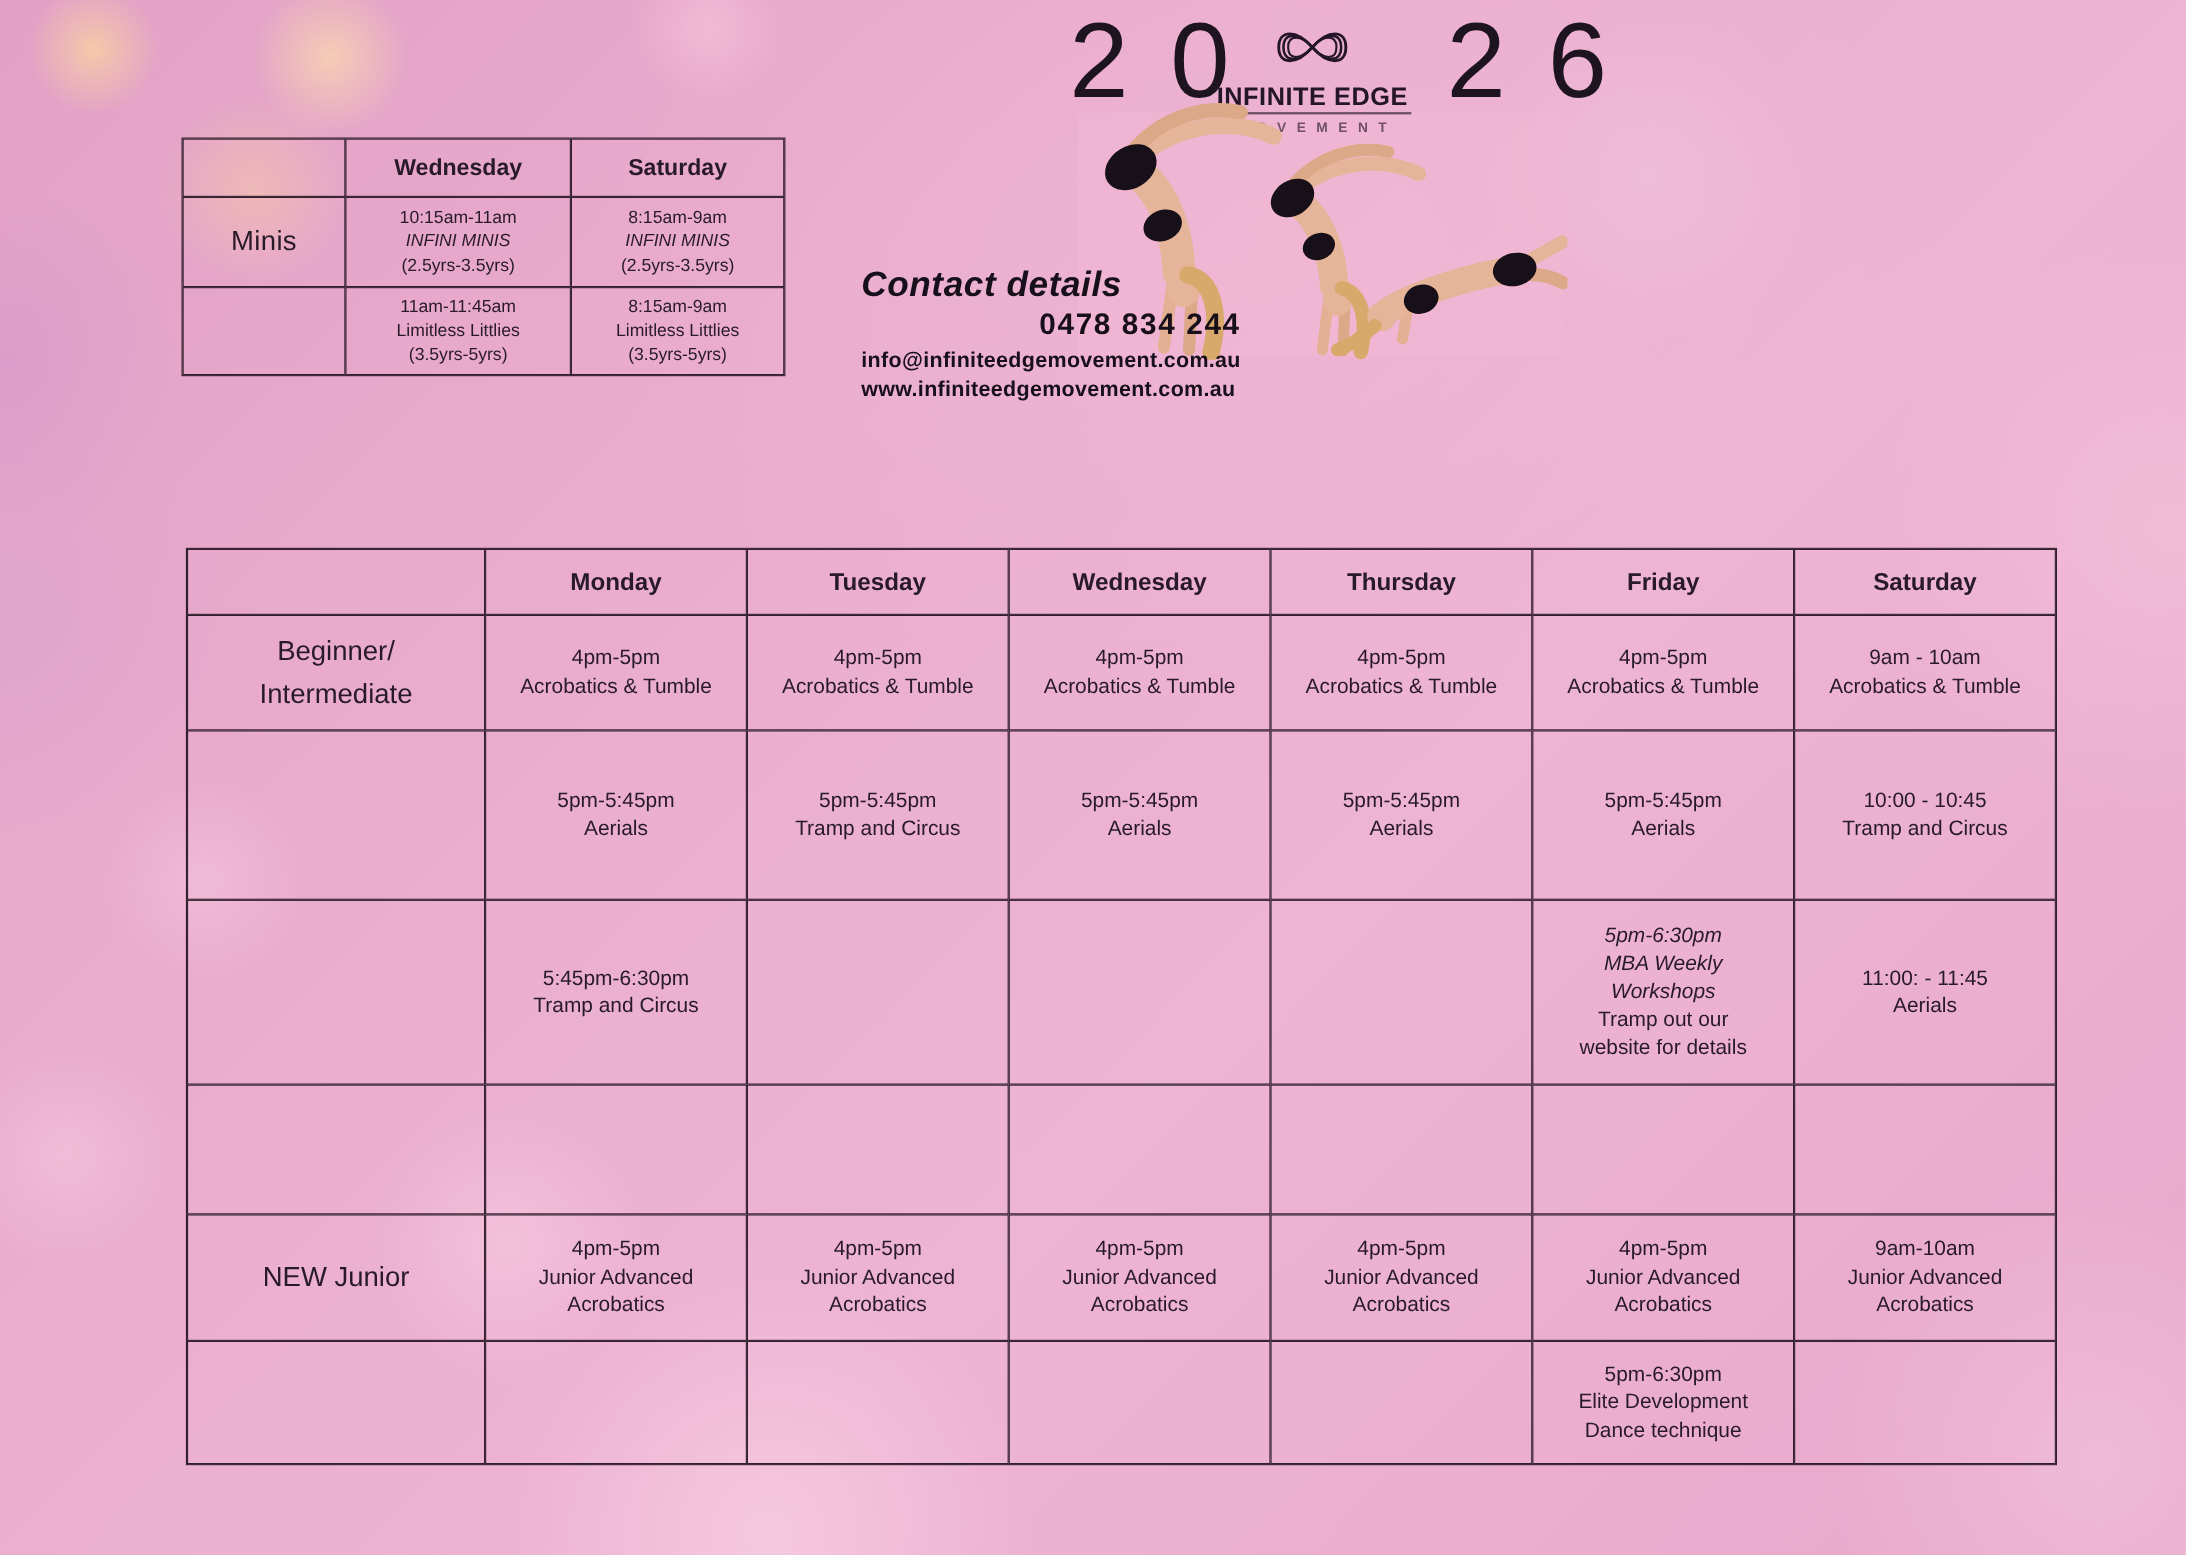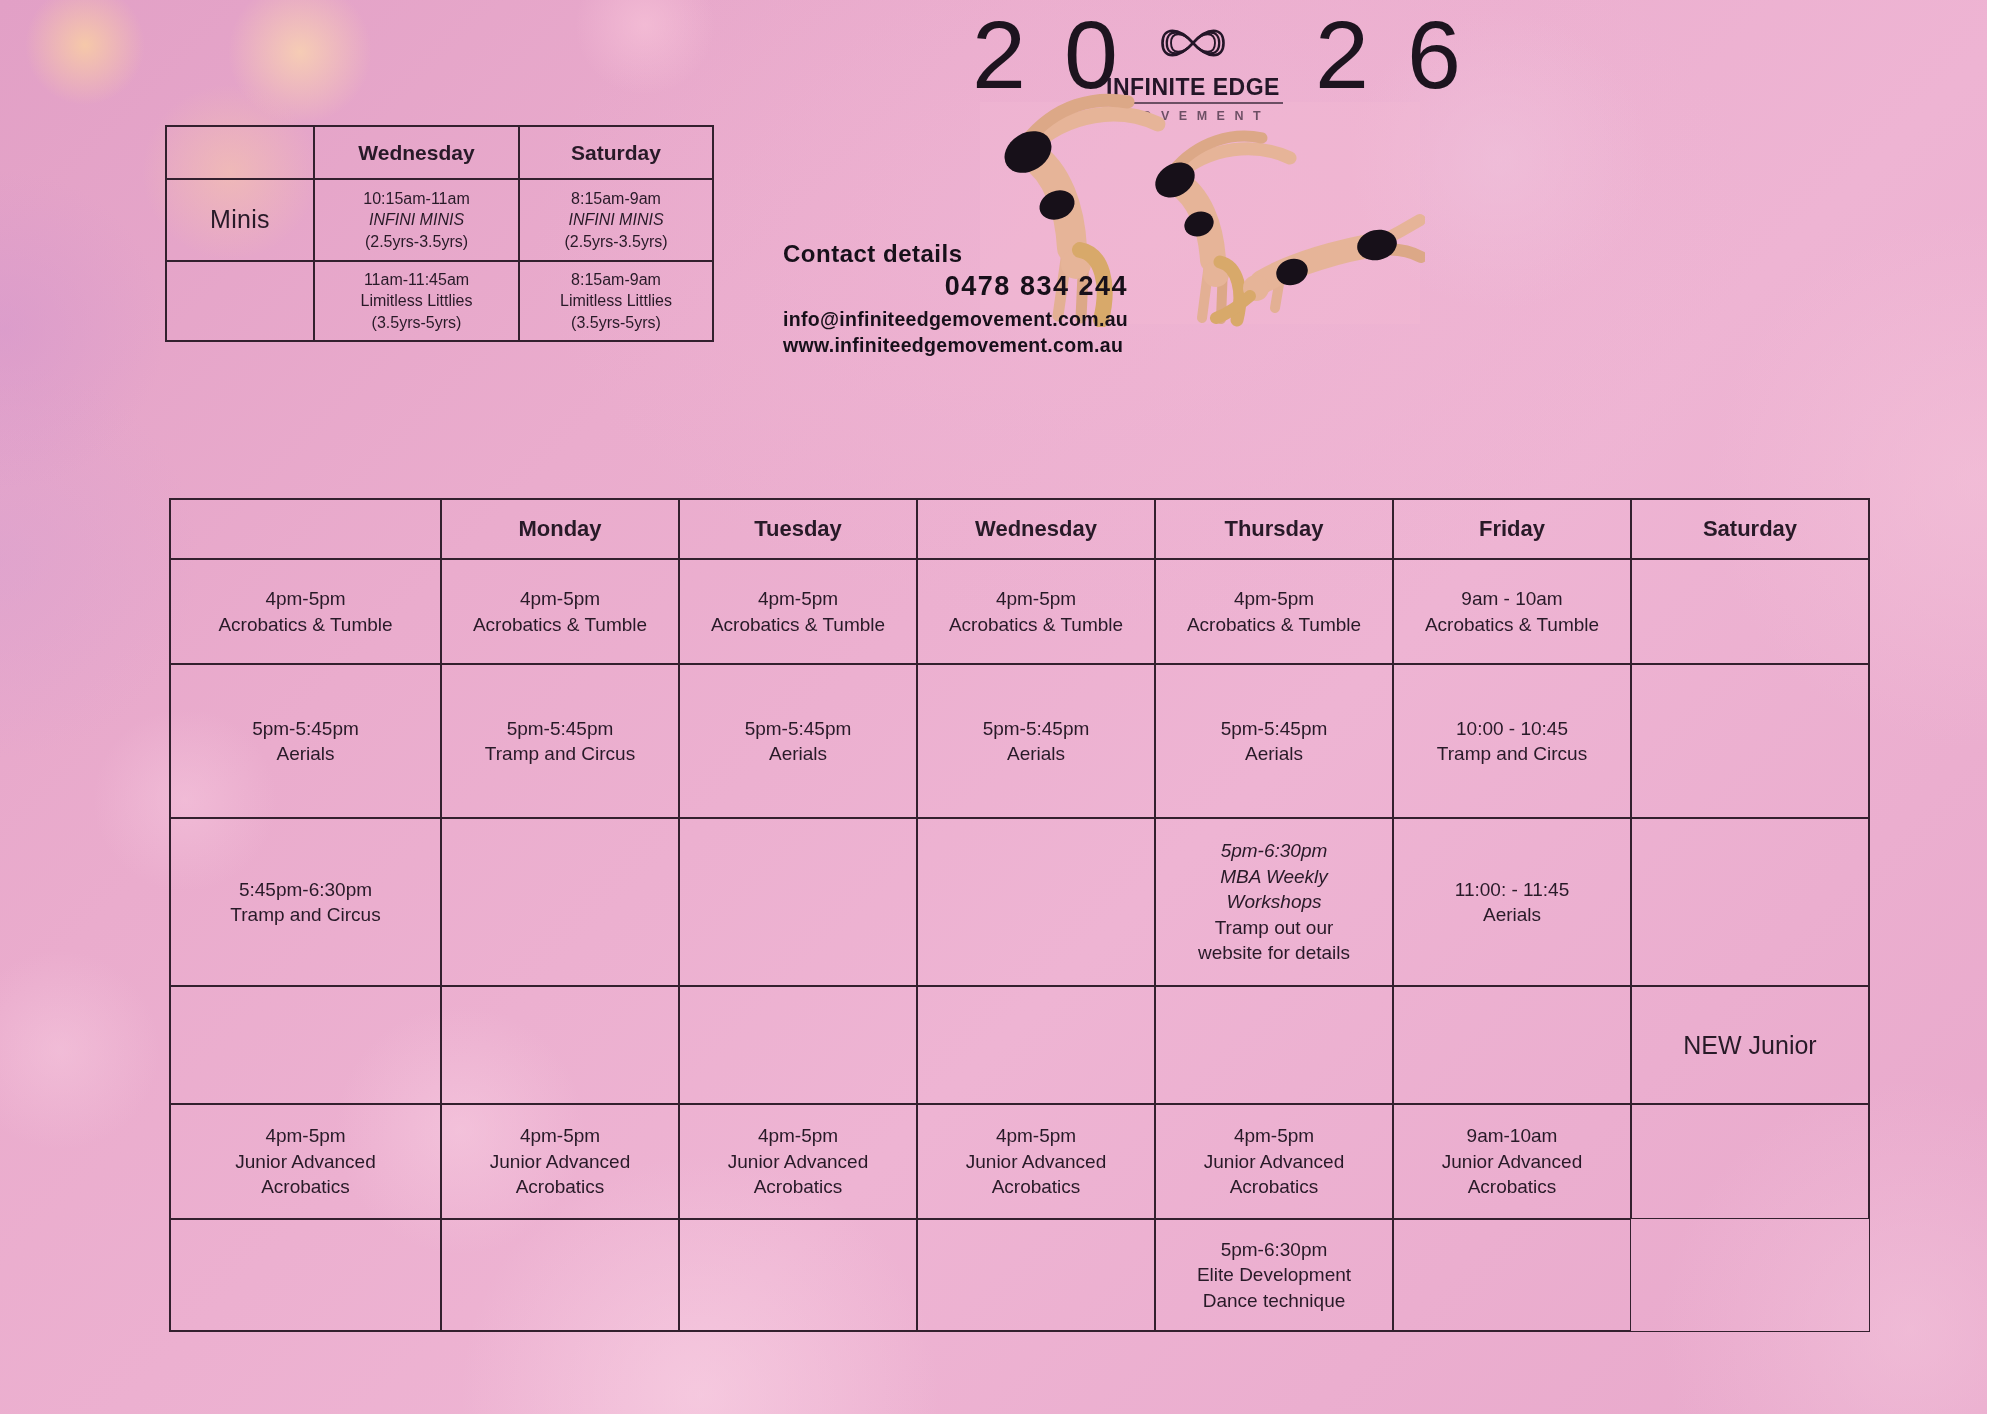--- a/index.html
+++ b/index.html
@@ -53,21 +53,21 @@
   #year-20{left:972px;}
   #year-26{left:1315px;}
 
   #logo{position:absolute;left:1103px;top:12px;width:180px;text-align:center;color:#241628;}
   #logo .infinity{display:block;margin:0 auto;}
   #logo .brand{font-size:23px;font-weight:700;letter-spacing:.5px;border-bottom:2px solid #241628;padding-bottom:1px;}
   #logo .sub{font-size:12.5px;font-weight:700;letter-spacing:9.5px;margin-top:5px;margin-left:6px;}
 
   
   #contact{position:absolute;left:783px;top:240px;color:#17101a;font-weight:700;}
-  #contact .h{font-size:24px;letter-spacing:.5px;}
+  #contact .h{font-size:32px;letter-spacing:.5px;font-style:italic;}
   #contact .p{font-size:27px;letter-spacing:1.5px;margin-top:3px;text-align:right;}
   #contact .e{font-size:19.5px;margin-top:6px;letter-spacing:.3px;}
   #contact .w{font-size:19.5px;margin-top:3px;letter-spacing:.3px;}
 
   #gymnasts{position:absolute;left:950px;top:92px;}
 </style>
 </head>
 <body>
 
 <div id="canvas">
@@ -167,20 +167,24 @@
 
   <div class="tbl" id="main-table">
     <div class="cell head"></div>
     <div class="cell head">Monday</div>
     <div class="cell head">Tuesday</div>
     <div class="cell head">Wednesday</div>
     <div class="cell head">Thursday</div>
     <div class="cell head">Friday</div>
     <div class="cell head">Saturday</div>
 
+    <div class="cell label">
+        <div>Beginner/</div>
+        <div>Intermediate</div>
+      </div>
     <div class="cell">
         <div>4pm-5pm</div>
         <div>Acrobatics &amp; Tumble</div>
       </div>
     <div class="cell">
         <div>4pm-5pm</div>
         <div>Acrobatics &amp; Tumble</div>
       </div>
     <div class="cell">
         <div>4pm-5pm</div>

